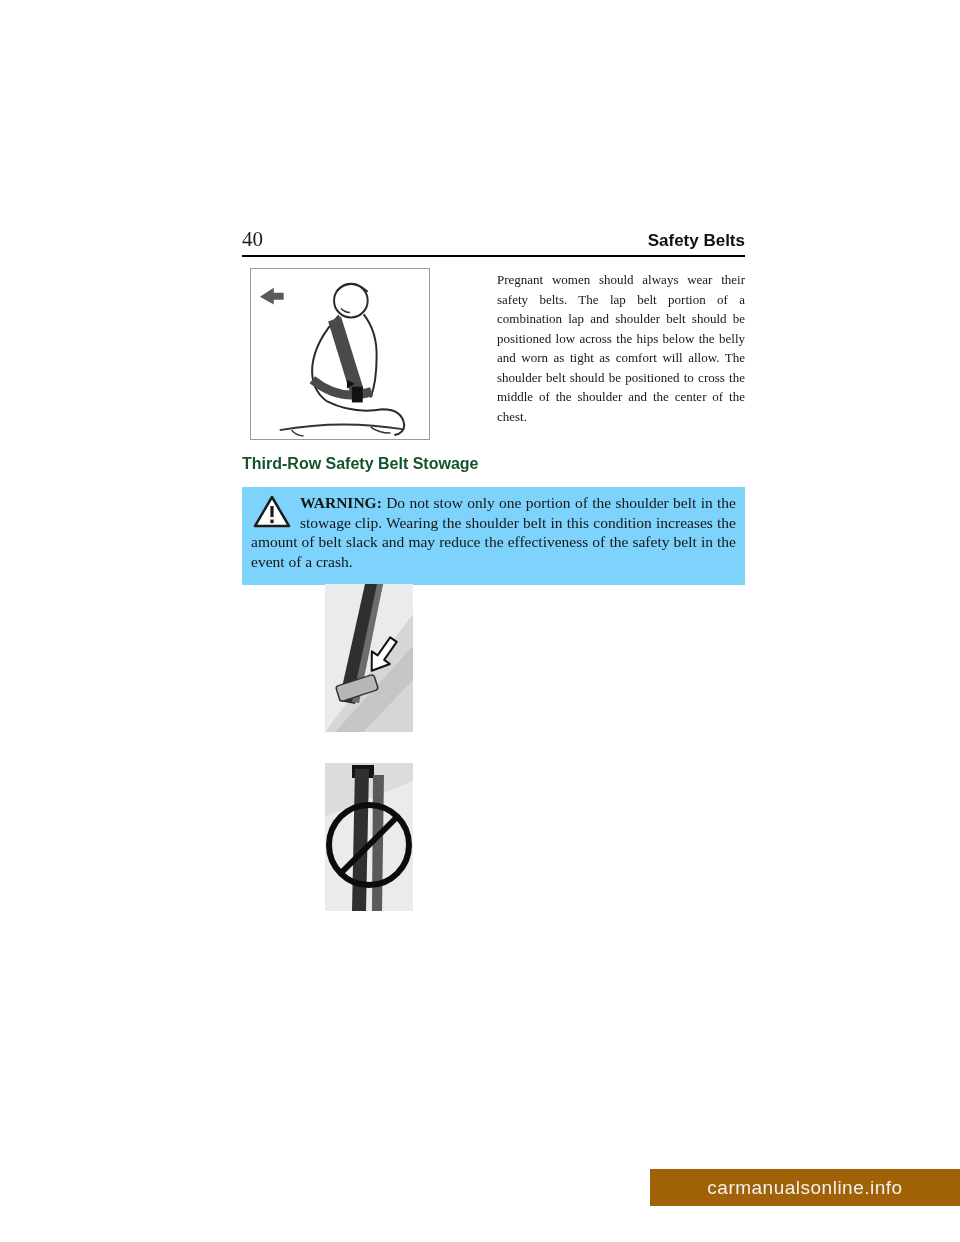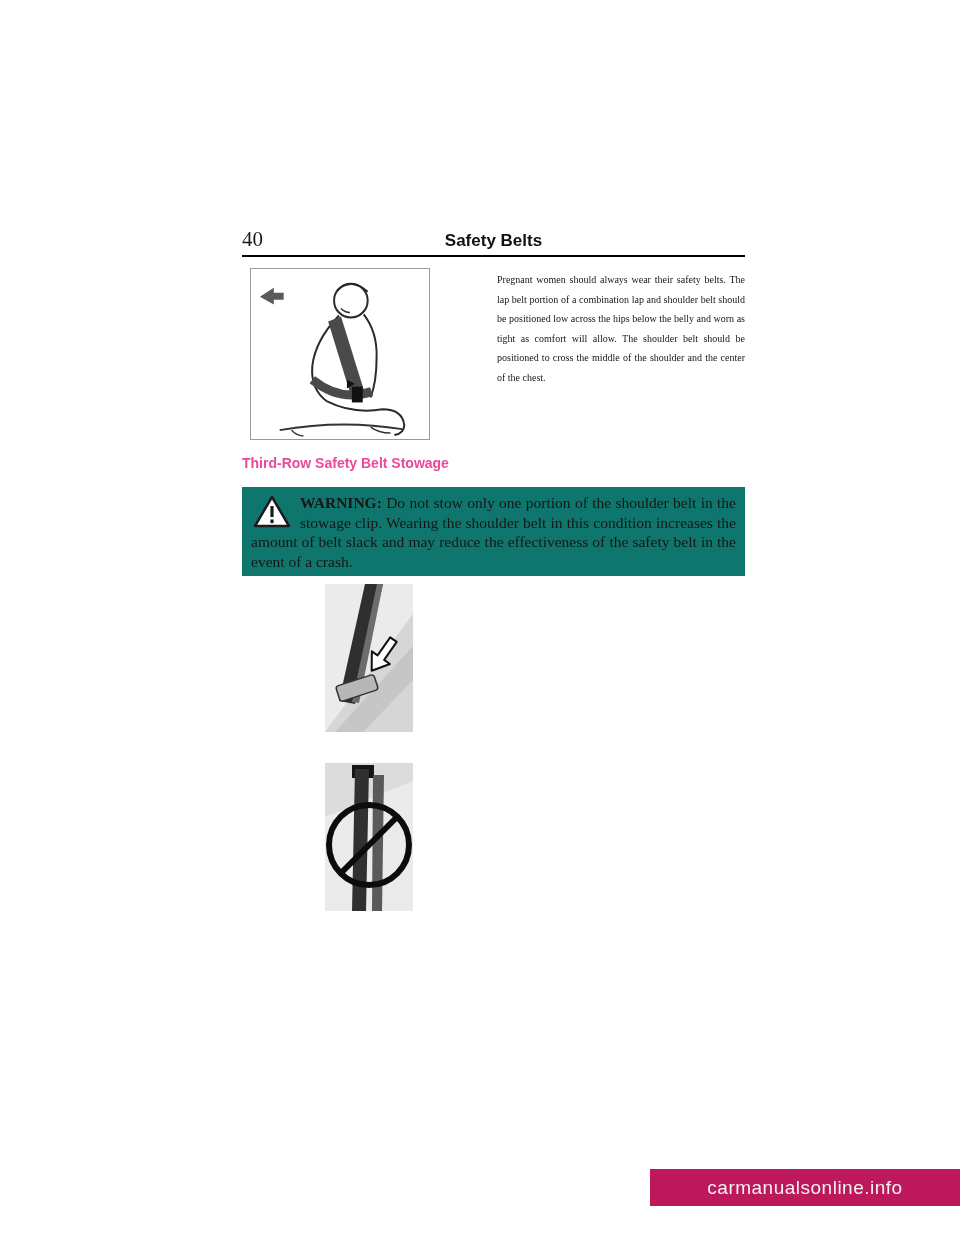--- a/index.html
+++ b/index.html
@@ -19,36 +19,36 @@
     left: 242px;
     top: 227px;
     font-size: 21px;
     font-family: "Liberation Serif", serif;
   }
   .header-title {
     position: absolute;
     left: 242px;
     top: 231px;
     width: 503px;
-    text-align: center;
+    text-align: right;
     font-family: "Liberation Sans", sans-serif;
     font-weight: bold;
     font-size: 17px;
     color: #111;
   }
   .header-rule {
     position: absolute;
     left: 242px;
     top: 255px;
     width: 503px;
     height: 2px;
     background: #000;
   }
   .body-text {
-    font-size: 10px;
+    font-size: 13px;
     line-height: 19.5px;
     text-align: justify;
     color: #161616;
   }
   .illus-1 {
     position: absolute;
     left: 250px;
     top: 268px;
     width: 180px;
     height: 172px;
@@ -60,30 +60,30 @@
     left: 497px;
     top: 270px;
     width: 248px;
   }
   .section-heading {
     position: absolute;
     left: 242px;
     top: 455px;
     font-family: "Liberation Sans", sans-serif;
     font-weight: bold;
-    font-size: 14px;
-    color: #ec4899;
+    font-size: 16px;
+    color: #14532d;
   }
   .warning-box {
     position: absolute;
     left: 242px;
     top: 487px;
     width: 503px;
-    background: #0f766e;
-    padding: 6px 9px 5px 9px;
+    background: #7dd3fc;
+    padding: 6px 9px 14px 9px;
   }
   .warning-icon {
     float: left;
     width: 38px;
     height: 34px;
     margin: 2px 9px 2px 2px;
   }
   .warning-icon svg { width: 100%; height: 100%; display: block; }
   .warning-text {
     font-size: 15.5px;
@@ -130,21 +130,21 @@
     line-height: 23px;
   }
   .footer .fb { font-weight: bold; }
   .footer .fn { font-weight: normal; margin-left: 3px; }
   .watermark-bar {
     position: absolute;
     right: 0;
     bottom: 0;
     width: 310px;
     height: 37px;
-    background: #be185d;
+    background: #a16207;
     display: flex;
     align-items: center;
     justify-content: center;
   }
   .watermark-text {
     font-family: "Liberation Sans", sans-serif;
     font-size: 19px;
     color: #f2f2f2;
     letter-spacing: 0.5px;
   }

